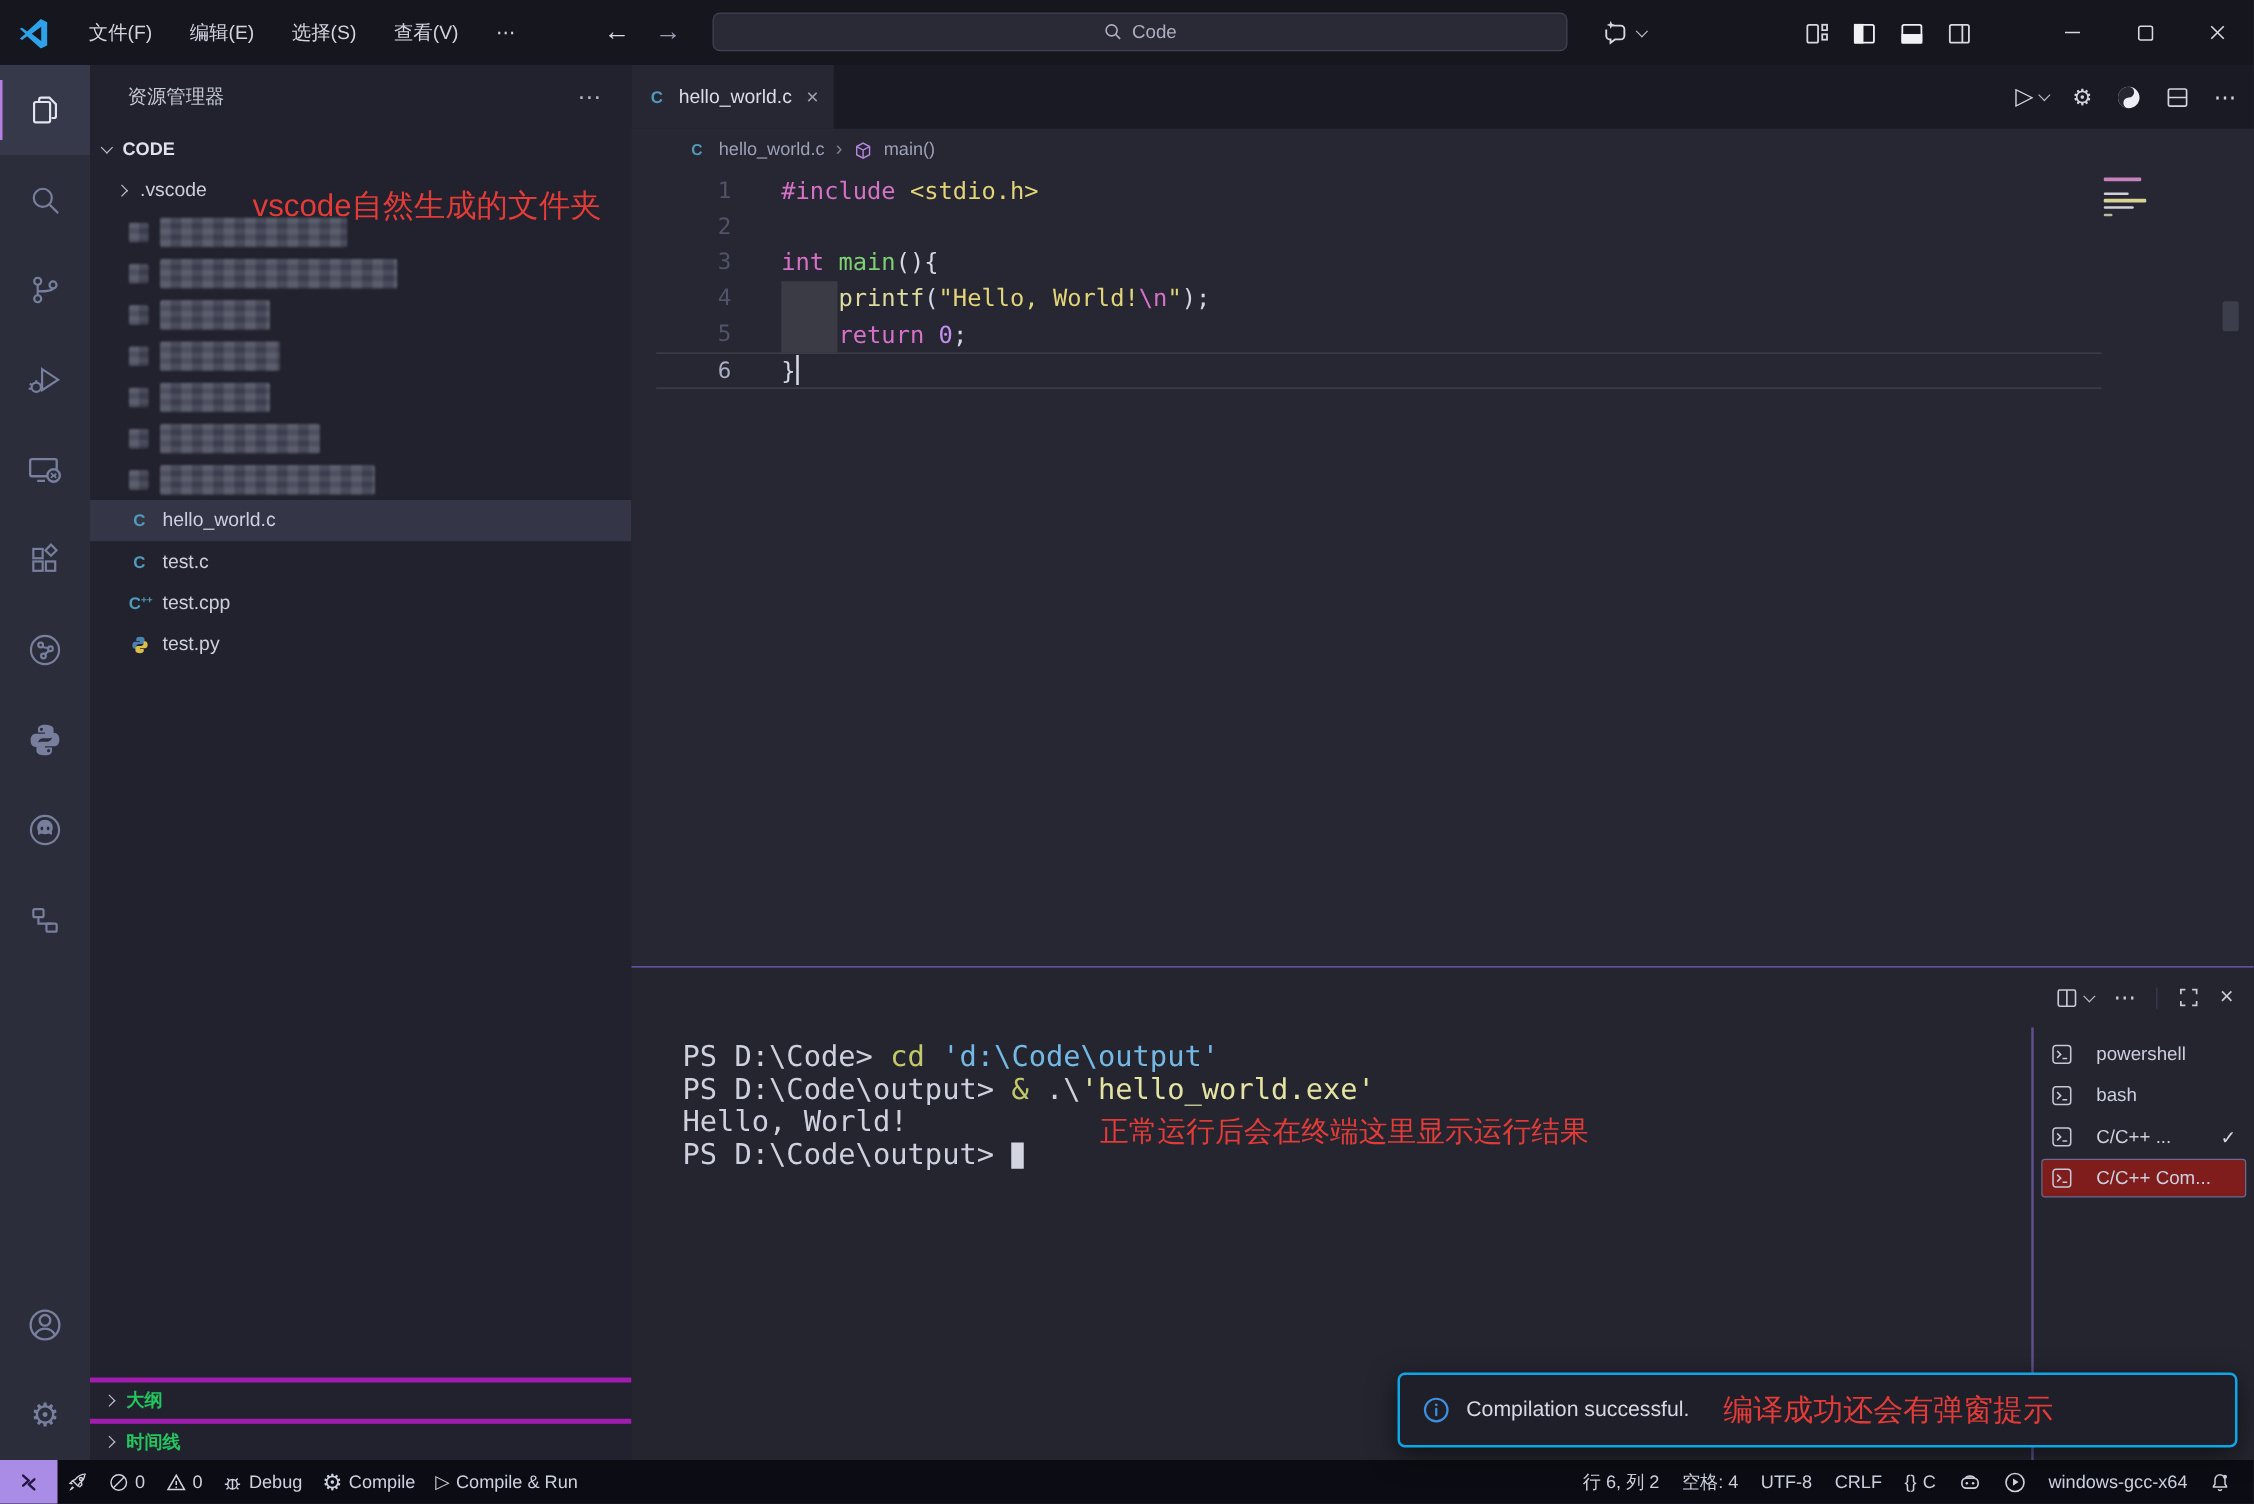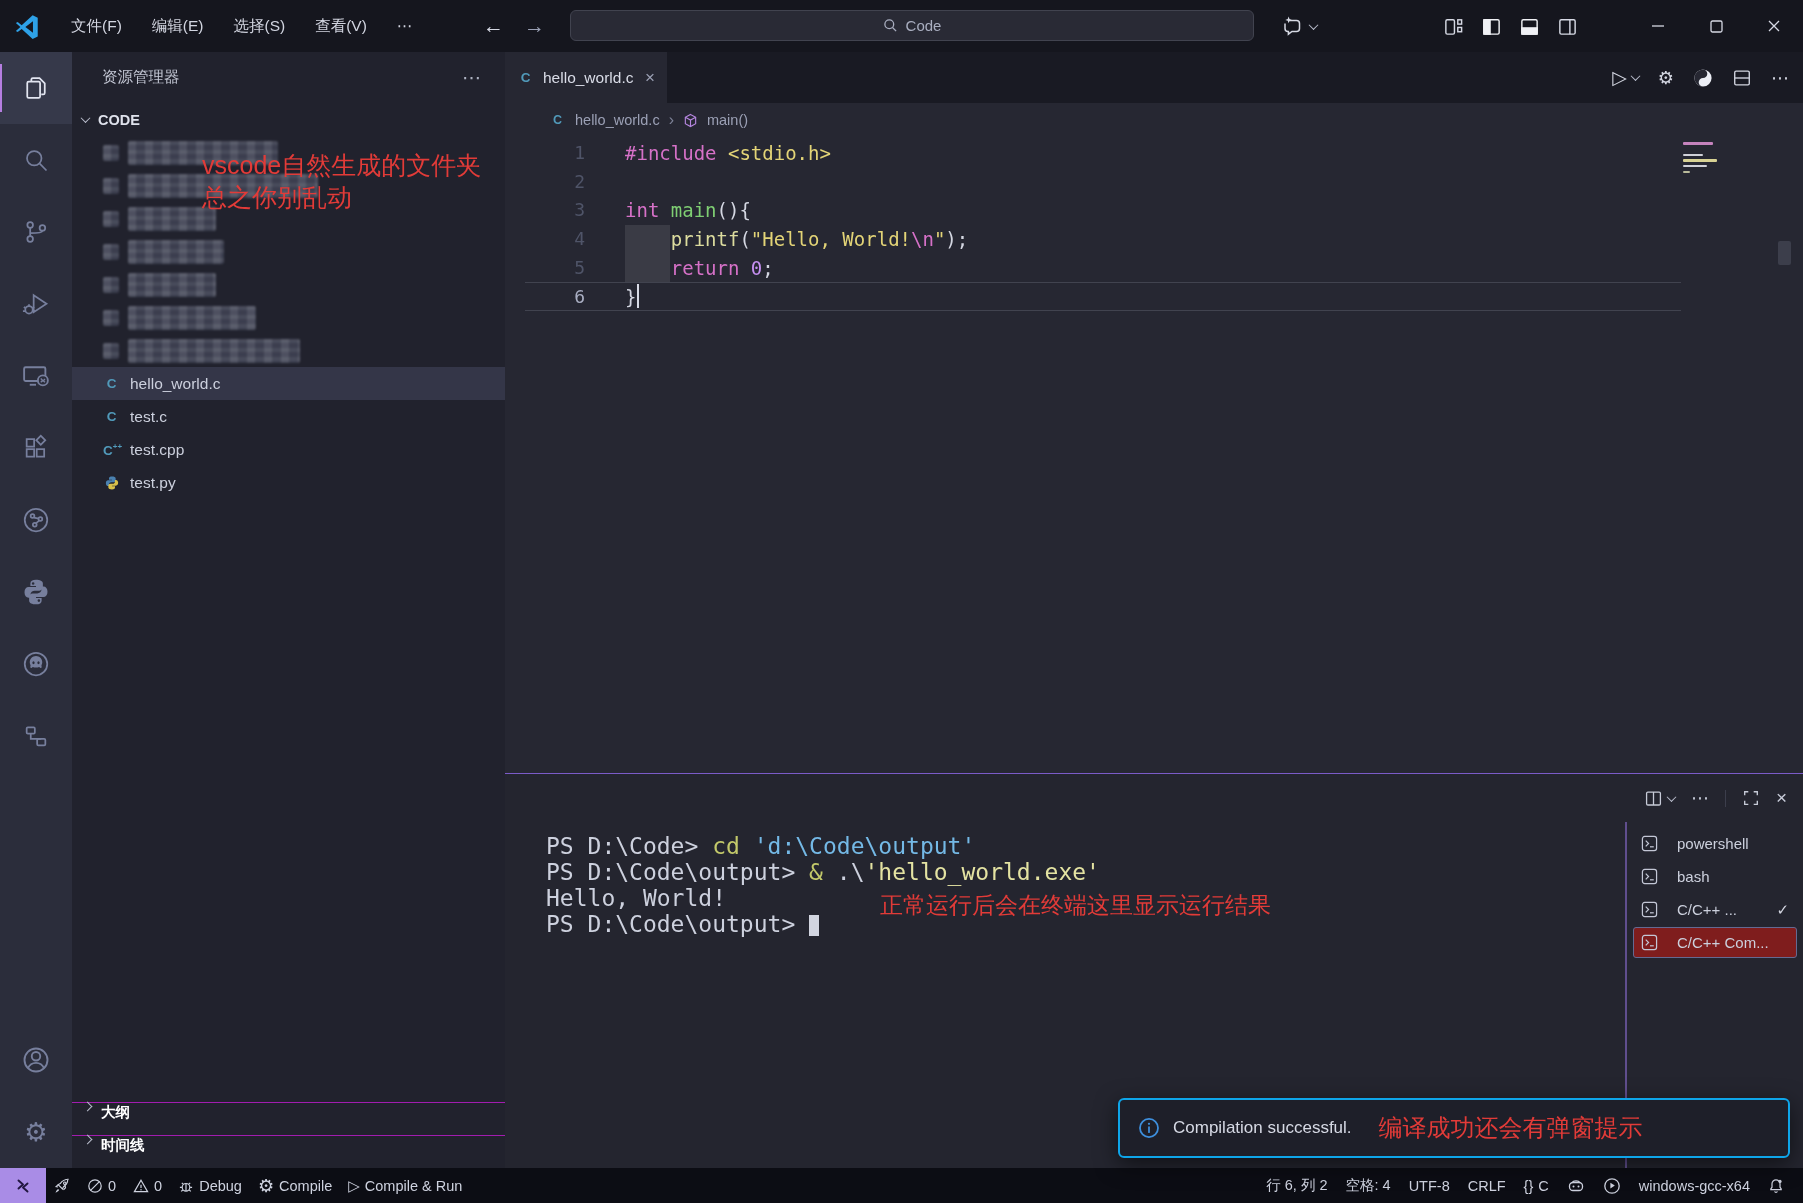--- a/index.html
+++ b/index.html
@@ -42,21 +42,21 @@
   .fic.py svg { margin:0 auto; }
   .mos-ico { width:16px; height:16px; margin:0 9px 0 31px; flex:none; }
   .mosaic, .mos-ico { border-radius:2px;
      background-image:
        linear-gradient(90deg, rgba(155,160,180,.30) 0 50%, rgba(95,100,122,.30) 50% 100%),
        linear-gradient(rgba(175,180,195,.22) 0 50%, rgba(78,83,104,.26) 50% 100%);
      background-size:17px 17px, 17px 9px; filter:blur(1px); }
   .mosaic { height:24px; }
   .side-annotation { position:absolute; left:130px; top:72px; color:#e23b38; font-size:25px; line-height:32px; z-index:25; white-space:nowrap;margin-top:25px; }
   .side-sections { position:absolute; left:0; right:0; bottom:0; }
-  .side-section { height:33px; border-top:1px solid #a21caf; display:flex; align-items:flex-start; gap:10px; padding-left:12px; font-size:14.5px; font-weight:bold; color:#ffffff; }
+  .side-section { height:33px; border-top:4px solid #a21caf; display:flex; align-items:center; gap:10px; padding-left:12px; font-size:14.5px; font-weight:bold; color:#22c55e; }
 
   
   .editor-region { position:absolute; left:505px; top:52px; right:0; bottom:35px; background:#262732; }
   .tabbar { height:51px; background:#191a23; display:flex; position:relative; }
   .tab { width:162px; height:51px; background:#262732; display:flex; align-items:center; gap:9px; padding:0 12px; font-size:15.5px; color:#dadde8; }
   .tab .fic { margin:0; }
   .tab-close { margin-left:auto; color:#9ba0b4; font-size:17px; }
   .editor-actions { position:absolute; right:14px; top:0; height:51px; display:flex; align-items:center; gap:19px; color:#d2d5e0; }
   .breadcrumb { height:34px; display:flex; align-items:center; gap:9px; padding-left:44px; font-size:14.5px; color:#9ba0b5; }
   .breadcrumb .fic { margin:0; font-size:12.5px; }
@@ -299,20 +299,24 @@
   <div class="side-header">
     <span>资源管理器</span>
     <span class="more">⋯</span>
   </div>
   <div class="code-header">
     <span class="chev down"></span>
     <span>CODE</span>
   </div>
   <div id="tree">
       <div class="tree-row">
+        <span class="chev right t-chev"></span>
+        <span>.vscode</span>
+      </div>
+      <div class="tree-row">
         <span class="mos-ico"></span>
         <span class="mosaic" style="width: 150px;"></span>
       </div>
       <div class="tree-row">
         <span class="mos-ico"></span>
         <span class="mosaic" style="width: 190px;"></span>
       </div>
       <div class="tree-row">
         <span class="mos-ico"></span>
         <span class="mosaic" style="width: 88px;"></span>
@@ -350,21 +354,20 @@
           <svg width="16" height="16" viewBox="0 0 24 24">
             <path fill="#4a81b0" d="M12 2.2c-2.9 0-4.5 1-4.5 2.9v2.1h4.5V8H6.1c-2 0-3.3 1.6-3.3 4.2 0 2.7 1.3 4.3 3.3 4.3h1.5V14c0-1.8 1.5-3.1 3.4-3.1h3.7c1.6 0 2.8-1.2 2.8-2.9V5.1c0-1.9-2.4-2.9-5.5-2.9z"></path>
             <path fill="#d8c04a" d="M12 21.8c2.9 0 4.5-1 4.5-2.9v-2.1H12V16h5.9c2 0 3.3-1.6 3.3-4.2 0-2.7-1.3-4.3-3.3-4.3h-1.5V10c0 1.8-1.5 3.1-3.4 3.1H9.3c-1.6 0-2.8 1.2-2.8 2.9v2.9c0 1.9 2.4 2.9 5.5 2.9z"></path>
           </svg>
         </span>
         <span>test.py</span>
       </div>
     </div>
   <div class="side-annotation">
     <div>vscode自然生成的文件夹</div>
-    <div>总之你别乱动</div>
   </div>
   <div class="side-sections" id="side-sections">
       <div class="side-section">
         <span class="chev right"></span>
         <span>大纲</span>
       </div>
       <div class="side-section">
         <span class="chev right"></span>
         <span>时间线</span>
       </div>

